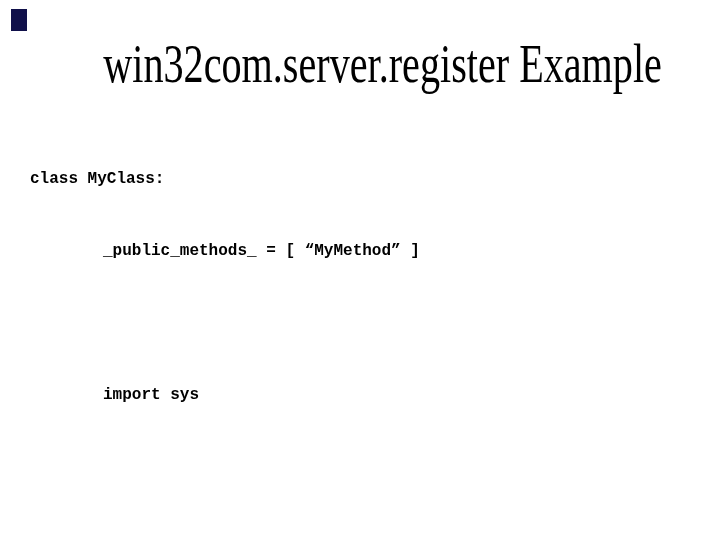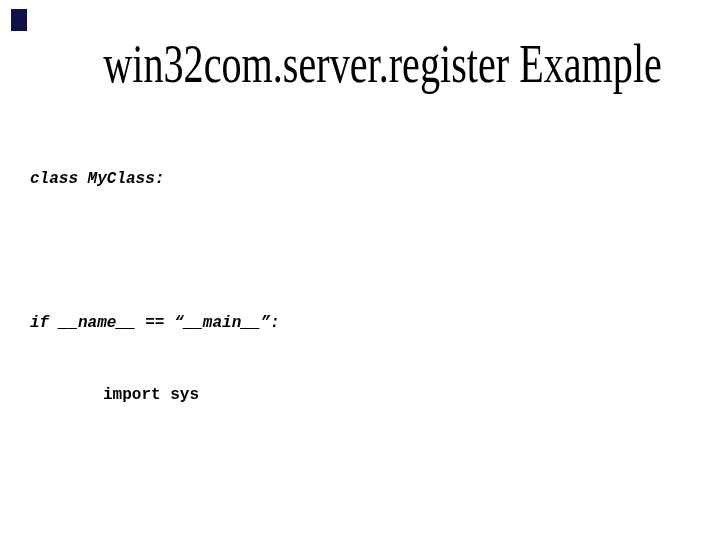--- a/index.html
+++ b/index.html
@@ -47,36 +47,36 @@
     left: 30px;
     top: 119px;
     font-family: "Liberation Mono", monospace;
     font-weight: 700;
     font-size: 16px;
     line-height: 24px;
     white-space: pre;
     color: #000000;
   }
   .code-line { height: 24px; }
-  .ind0 { padding-left: 0; font-style: italic; }
+  .ind0 { padding-left: 0; }
   .ind1 { padding-left: 73px; }
 </style>
 </head>
 <body>
 
 <div class="slide">
 
   <div class="corner-deco" style="background: rgb(16, 16, 74);"></div>
 
   <h1 class="slide-title"><span class="stretch">win32com.server.register Example</span></h1>
 
   <div class="code-block">
     <div class="code-line ind0">class MyClass:</div>
+    <div class="code-line ind1">_public_methods_ = [ “MyMethod” ]</div>
     <div class="code-line ind0"></div>
-    <div class="code-line ind0">if __name__ == “__main__”:</div>
     <div class="code-line ind1">import sys</div>
     
     
     
     
     
     
   </div>
 
 </div>

